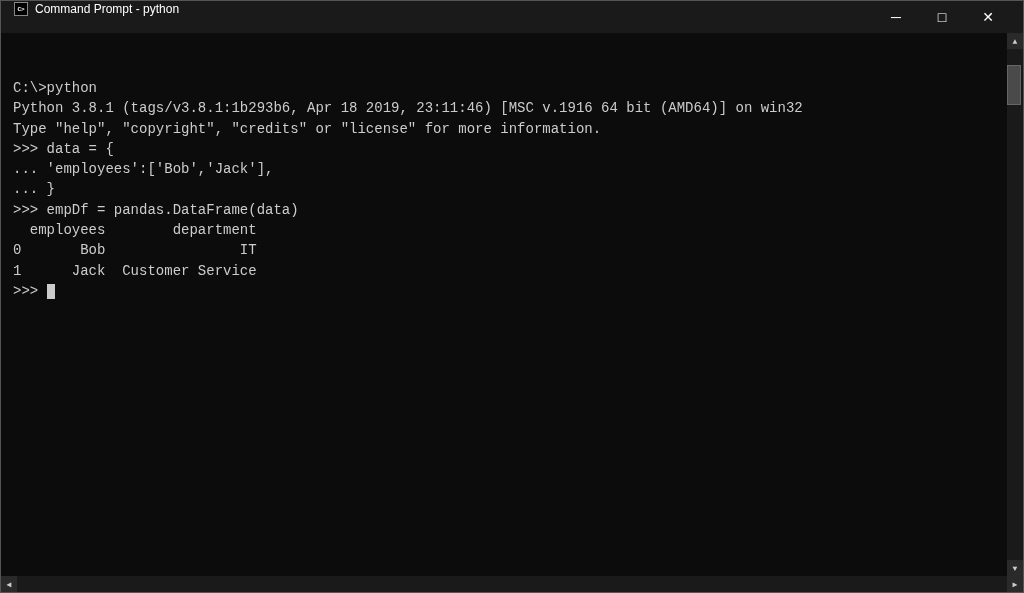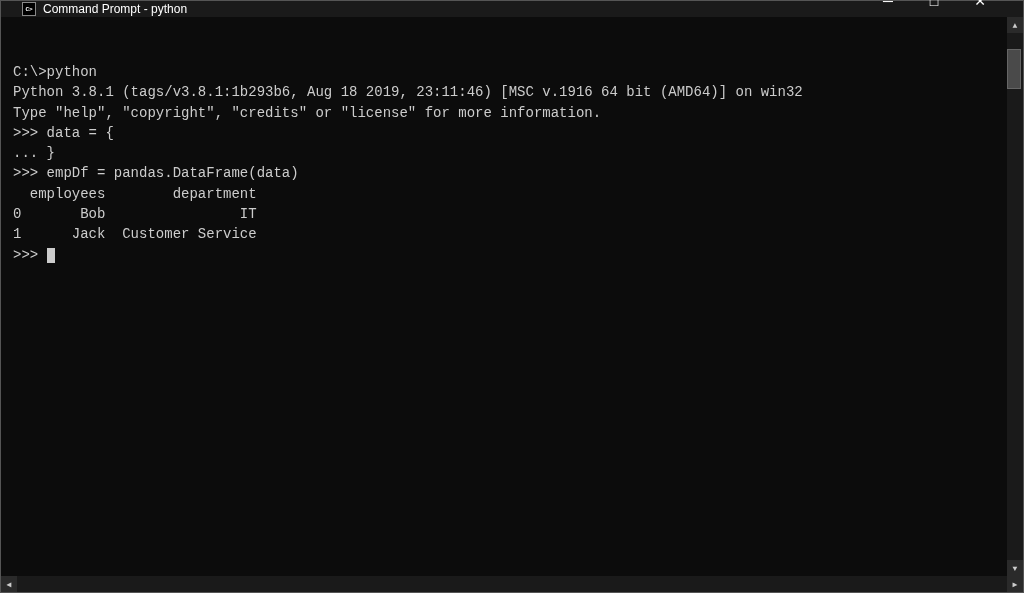--- a/index.html
+++ b/index.html
@@ -19,25 +19,25 @@
     .window {
       width: 1024px;
       height: 593px;
       display: flex;
       flex-direction: column;
       border: 1px solid #555;
     }
 
     .title-bar {
       background: #1a1a1a;
-      height: 16px;
-      display: flex;
-      align-items: flex-end;
+      height: 32px;
+      display: flex;
+      align-items: flex-start;
       justify-content: space-between;
-      padding: 0 20px;
+      padding: 0 12px;
       flex-shrink: 0;
     }
 
     .title-bar-left {
       display: flex;
       align-items: center;
       gap: 6px;
     }
 
     .title-bar-icon {
@@ -206,23 +206,24 @@
     <div class="title-bar-buttons">
       <button class="title-btn">─</button>
       <button class="title-btn">□</button>
       <button class="title-btn close">✕</button>
     </div>
   </div>
 
   <div class="console-area">
     <div class="console-content">
       <div class="console-line">C:\&gt;python</div>
-      <div class="console-line">Python 3.8.1 (tags/v3.8.1:1b293b6, Aug 18 2019, 23:11:46) [MSC v.1916 64 bit (AMD64)] on win32</div>
+      <div class="console-line">Python 3.8.1 (tags/v3.8.1:1b293b6, Apr 18 2019, 23:11:46) [MSC v.1916 64 bit (AMD64)] on win32</div>
       <div class="console-line">Type "help", "copyright", "credits" or "license" for more information.</div>
       <div class="console-line">&gt;&gt;&gt; data = {</div>
+      <div class="console-line">... 'employees':['Bob','Jack'],</div>
       <div class="console-line">... }</div>
       <div class="console-line">&gt;&gt;&gt; empDf = pandas.DataFrame(data)</div>
       <div class="console-line">  employees        department</div>
       <div class="console-line">0       Bob                IT</div>
       <div class="console-line">1      Jack  Customer Service</div>
       <div class="console-line">&gt;&gt;&gt; <span class="cursor"></span></div>
     </div>
 
     <div class="scrollbar">
       <div class="scrollbar-arrow">▲</div>

